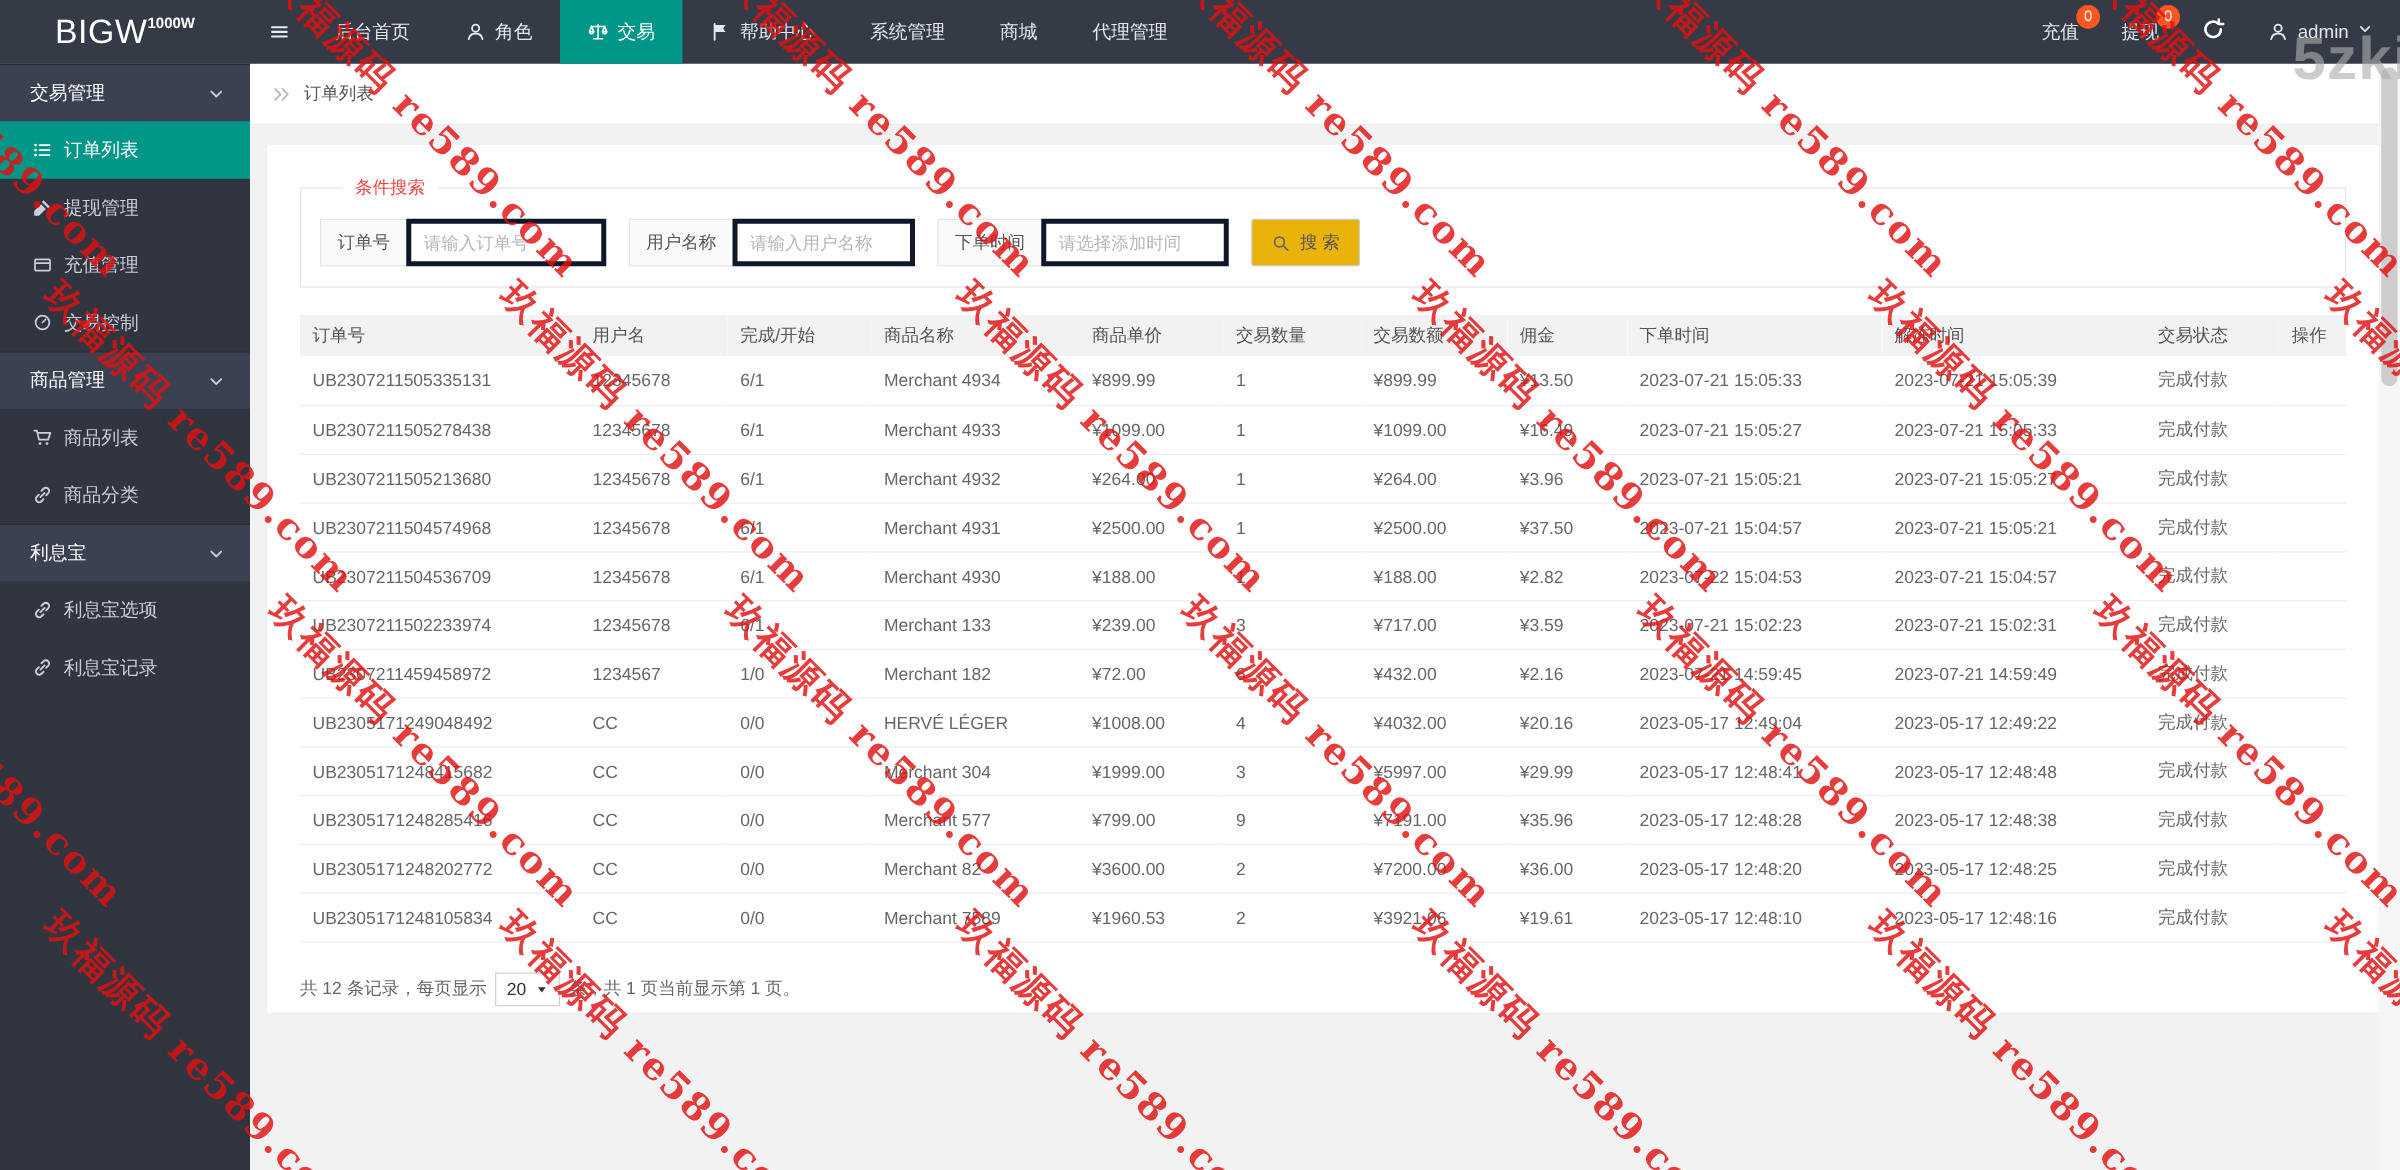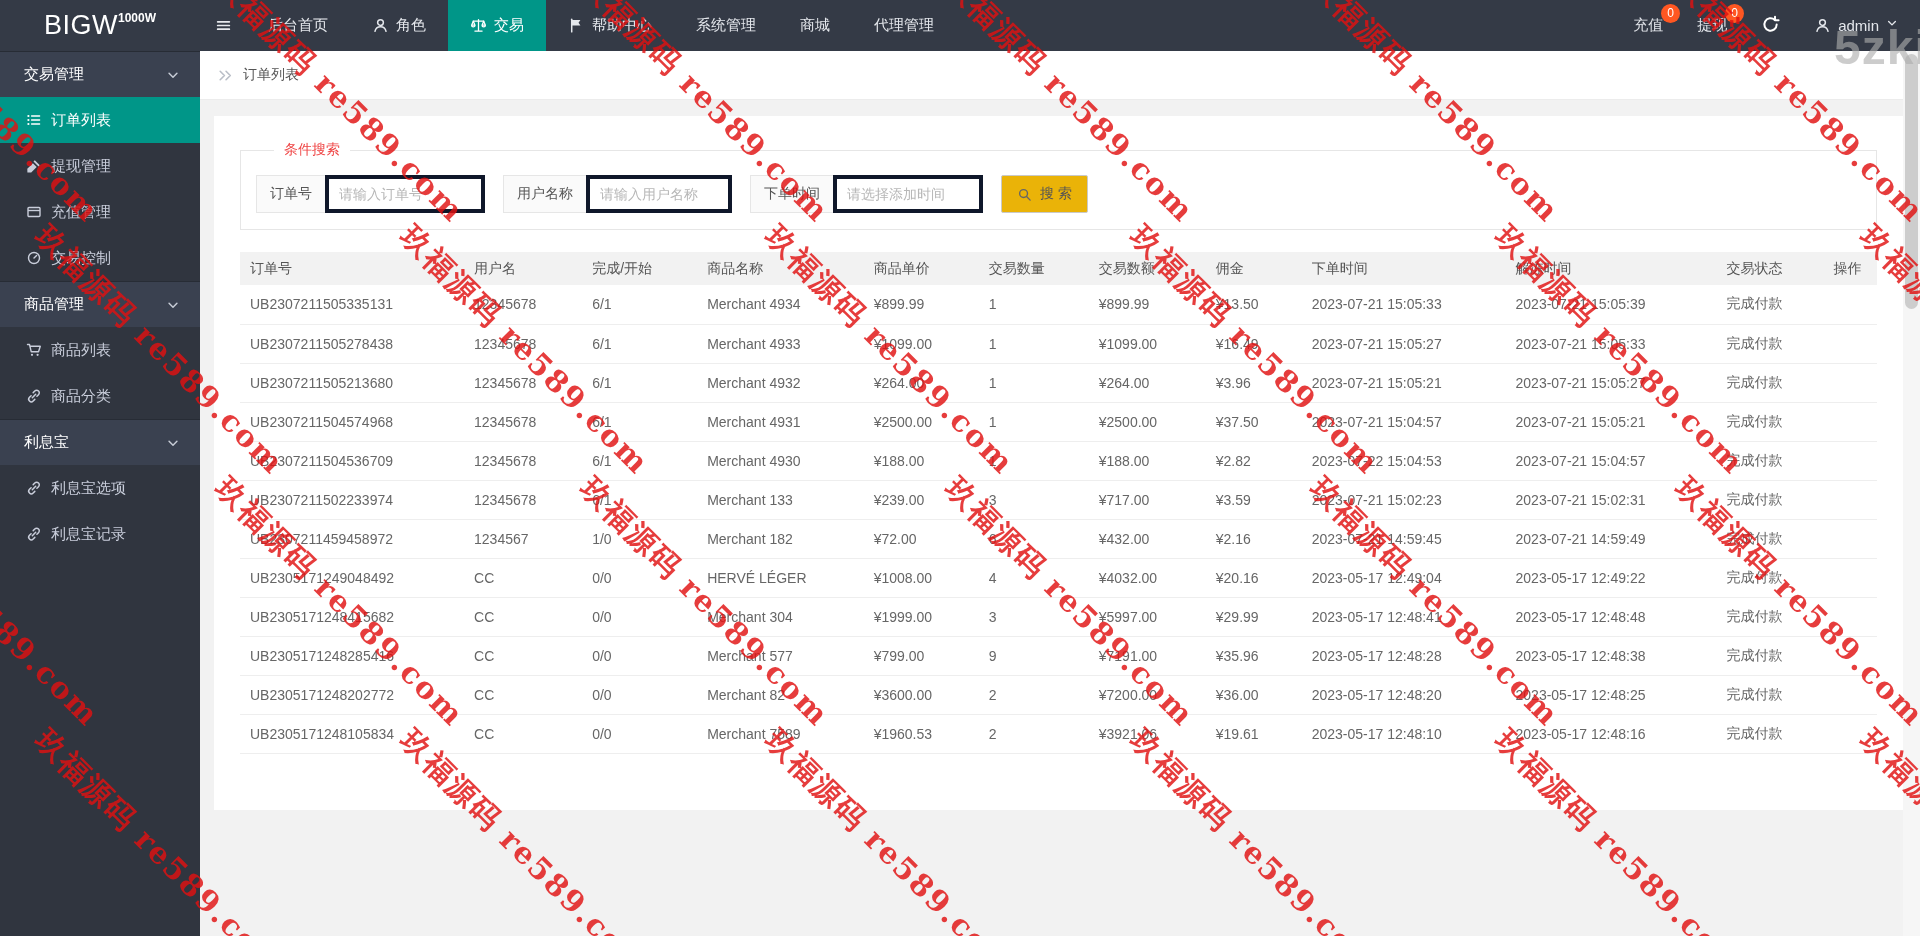--- a/index.html
+++ b/index.html
@@ -491,20 +491,32 @@
             <td>¥3921.06</td>
             <td>¥19.61</td>
             <td>2023-05-17 12:48:10</td>
             <td>2023-05-17 12:48:16</td>
             <td>完成付款</td>
             <td></td>
           </tr>
         </tbody>
     </table>
 
+    <div class="pager">
+      <span>共 12 条记录，每页显示</span>
+      <span class="page-select">
+        <span>20</span>
+        <span class="icon">
+          <svg viewBox="0 0 16 16">
+              <path d="M3.5 5.5h9L8 11.5z" fill="currentColor"></path>
+            </svg>
+        </span>
+      </span>
+      <span>条，共 1 页当前显示第 1 页。</span>
+    </div>
   </div>
 </main>
 
 <div class="scrollbar">
   <div class="scroll-thumb"></div>
 </div>
 
 <div class="corner-mark">5zki</div>
 <div class="watermark-layer">
     <span class="watermark" style="left: -130px; top: -35px;">玖福源码 re589.com</span>

